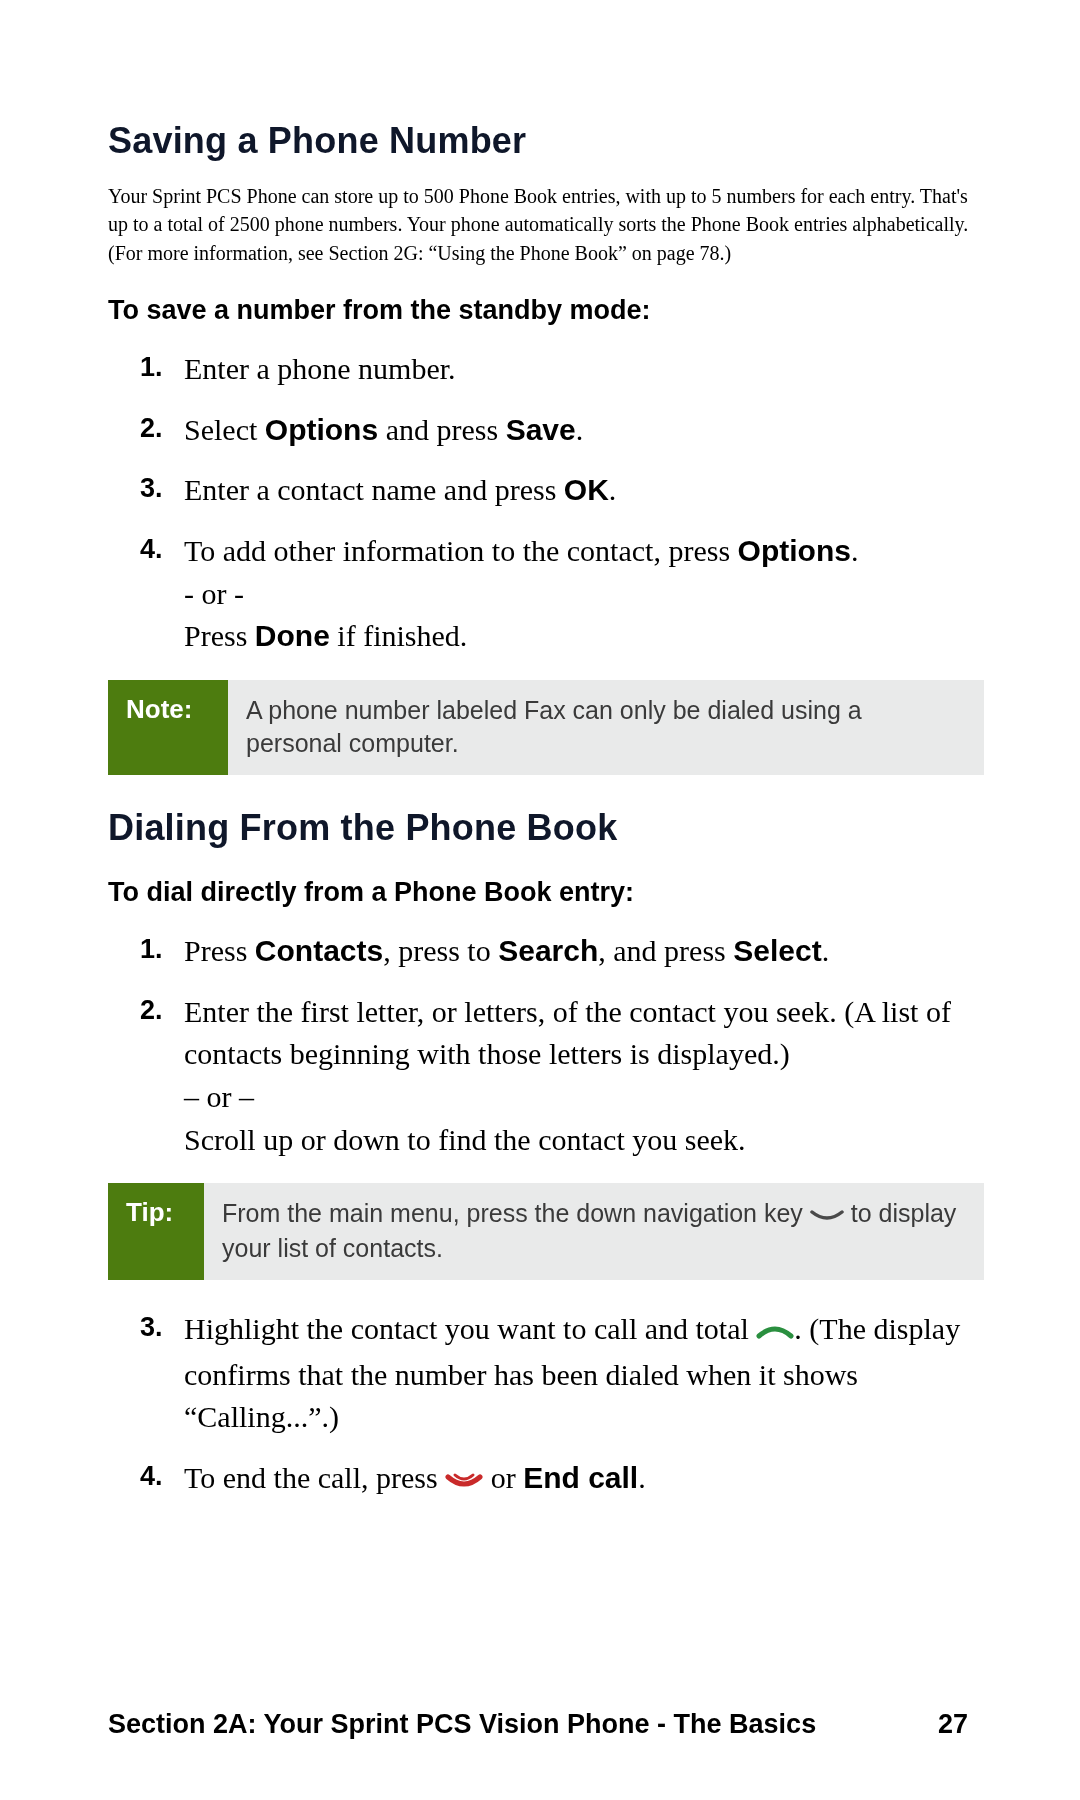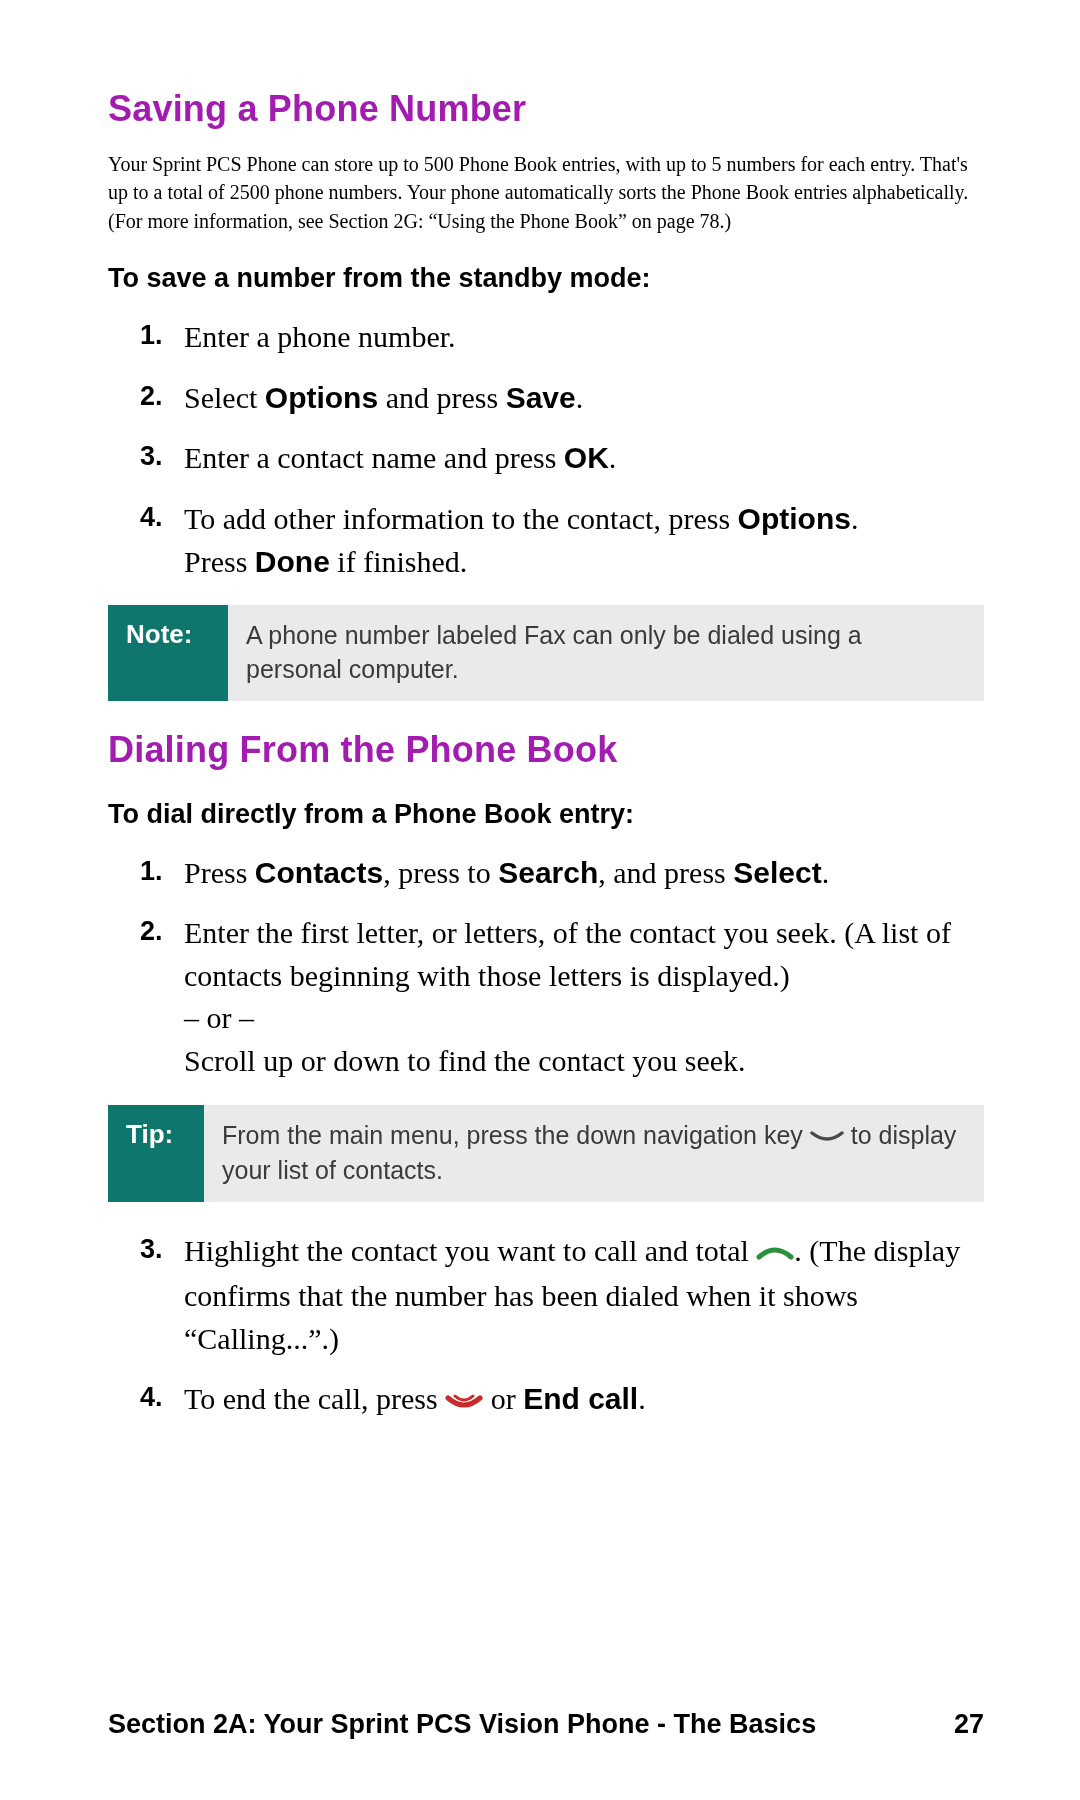--- a/index.html
+++ b/index.html
@@ -6,24 +6,25 @@
   html, body { width: 1080px; height: 1800px; background: #fff; }
   body {
     font-family: "Palatino Linotype", "Book Antiqua", Palatino, Georgia, serif;
     color: #000;
     position: relative;
     padding: 88px 96px 0 108px;
   }
   h2.section-heading {
     font-family: "Helvetica Neue", Helvetica, Arial, sans-serif;
     font-weight: 700;
-    color: #a21caf;
+    color: #0f172a;
     font-size: 36px;
     margin-bottom: 20px;
     letter-spacing: 0.2px;
+    margin-top: 32px;
   }
   p.body {
     font-size: 20px;
     line-height: 1.42;
     margin-bottom: 22px;
   }
   p.sub-instruction {
     font-family: "Helvetica Neue", Helvetica, Arial, sans-serif;
     font-weight: 700;
     font-size: 27px;
@@ -52,21 +53,21 @@
   }
   .b { font-family: "Helvetica Neue", Helvetica, Arial, sans-serif; font-weight: 700; margin-top: 16px; }
   .step-sub { display: block; }
   .callout {
     display: flex;
     align-items: stretch;
     background: #e9eaea;
     margin: 10px 0 28px 0;
   }
   .callout .label {
-    background: #0f766e;
+    background: #4d7c0f;
     color: #fff;
     font-family: "Helvetica Neue", Helvetica, Arial, sans-serif;
     font-weight: 700;
     font-size: 26px;
     padding: 14px 18px 0 18px;
     min-width: 120px;
   }
   .callout .content {
     font-family: "Helvetica Neue", Helvetica, Arial, sans-serif;
     font-size: 25px;
@@ -74,21 +75,21 @@
     padding: 14px 24px 14px 18px;
     color: #3a3a3a;
   }
   .nav-icon-down, .call-icon-green, .call-icon-red {
     display: inline-block;
     vertical-align: middle;
   }
   .footer {
     position: absolute;
     left: 108px;
-    right: 96px;
+    right: 112px;
     bottom: 60px;
     display: flex;
     justify-content: space-between;
     font-family: "Helvetica Neue", Helvetica, Arial, sans-serif;
     font-weight: 700;
     font-size: 27px;
   }
 </style>
 </head>
 <body>
@@ -108,20 +109,21 @@
     <span class="num">2.</span>
     <span>Select </span><span class="b">Options</span><span> and press </span><span class="b">Save</span><span>.</span>
   </li>
   <li>
     <span class="num">3.</span>
     <span>Enter a contact name and press </span><span class="b">OK</span><span>.</span>
   </li>
   <li>
     <span class="num">4.</span>
     <span>To add other information to the contact, press </span><span class="b">Options</span><span>.</span>
+    <span class="step-sub">- or -</span>
     <span class="step-sub"><span>Press </span><span class="b">Done</span><span> if finished.</span></span>
   </li>
 </ol>
 
 <div class="callout">
   <div class="label">Note:</div>
   <div class="content">A phone number labeled Fax can only be dialed using a personal computer.</div>
 </div>
 
 <h2 class="section-heading">Dialing From the Phone Book</h2>

